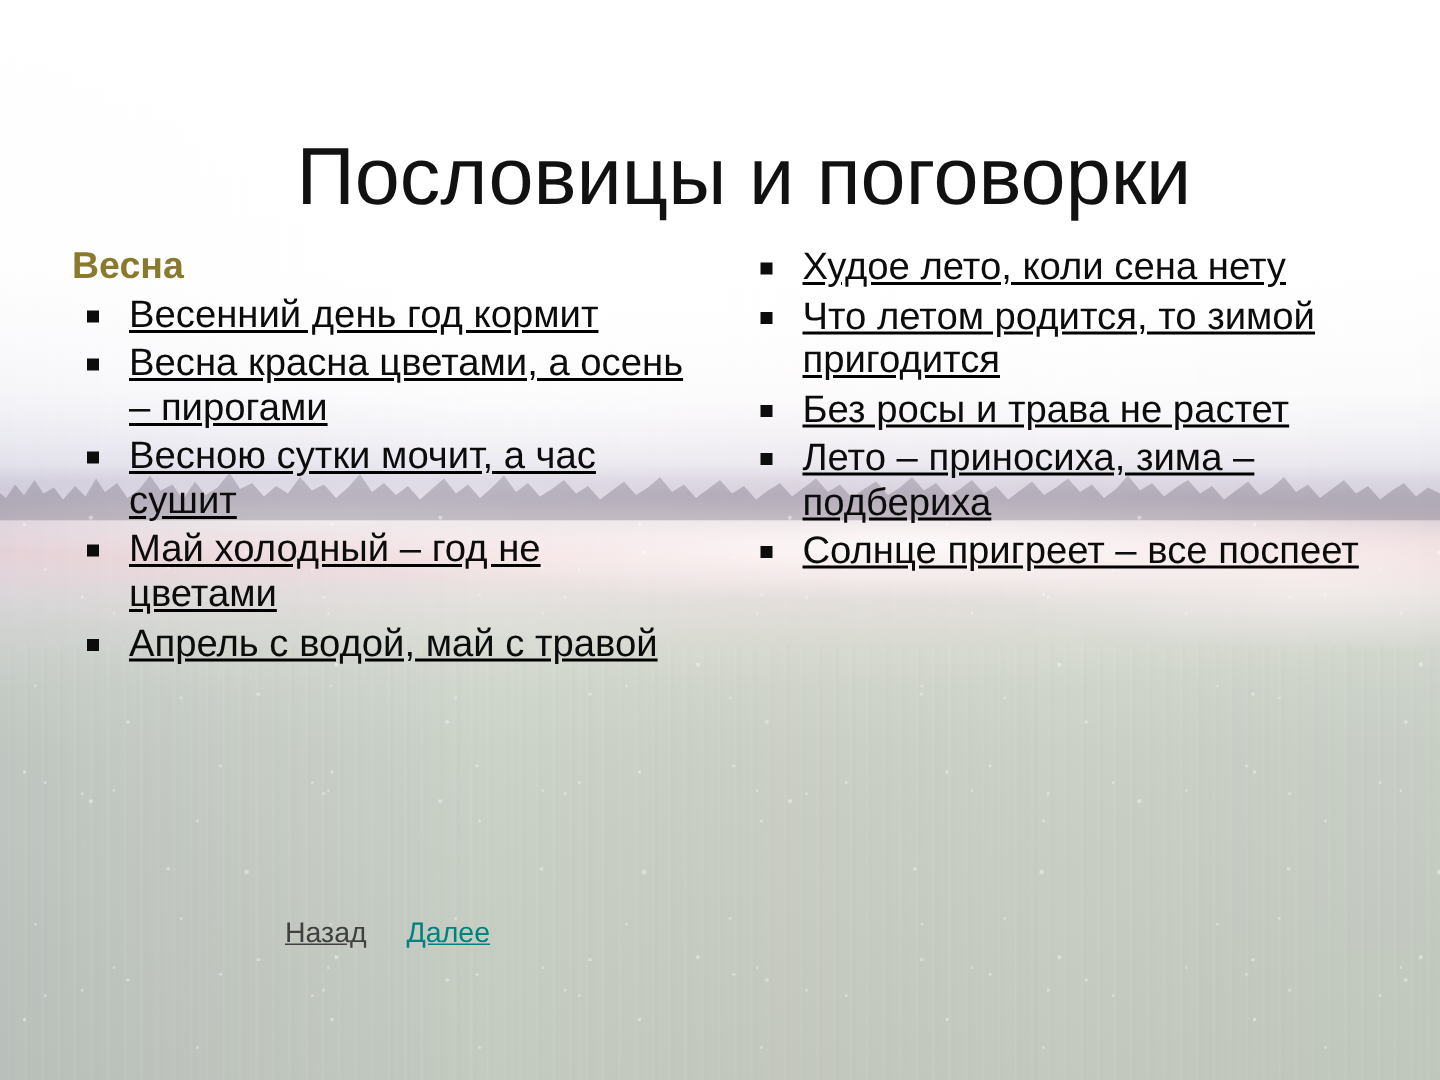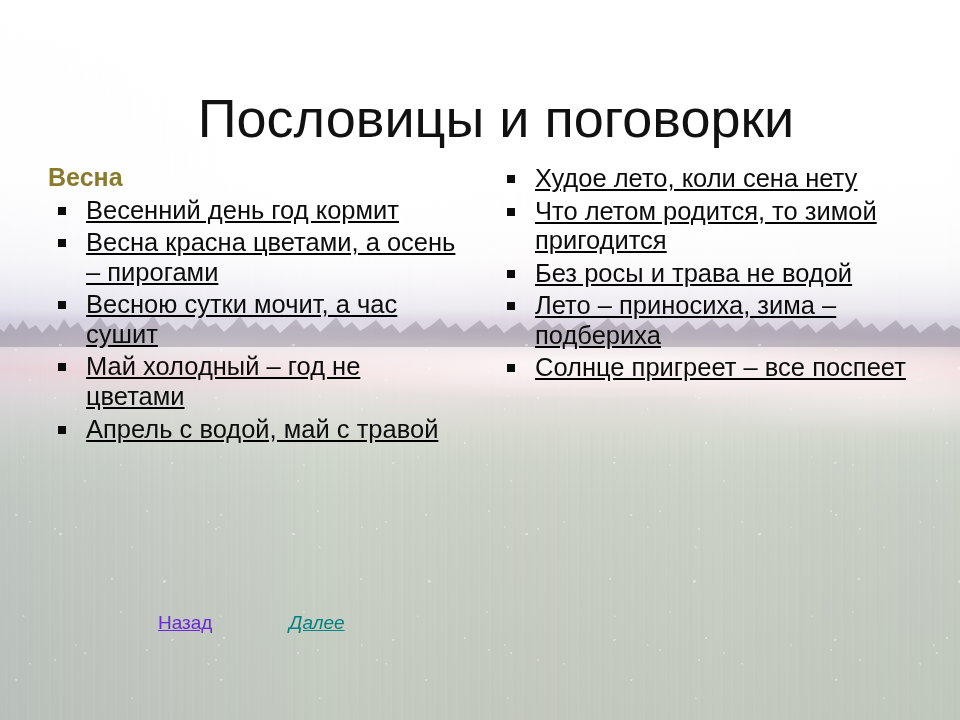--- a/index.html
+++ b/index.html
@@ -210,21 +210,21 @@
   }
   .nav-link {
     position: absolute;
     font-size: 19px;
     line-height: 1.2;
     text-decoration: underline;
     white-space: nowrap;
     cursor: pointer;
   }
   .nav-link.back { left: 158px; }
-  .nav-link.next { left: 289px; font-style: italic; }
+  .nav-link.next { left: 271px; }
 </style>
 </head>
 <body>
 
 <div id="slide">
 
   <div class="bg-layer bg-base"></div>
   <div class="bg-layer bg-hwash"></div>
   <div class="bg-layer bg-glow"></div>
 
@@ -284,32 +284,32 @@
         <li class="bullet-item">
           <span class="bullet-marker"></span>
           <span class="bullet-text">Худое лето, коли сена нету</span>
         </li>
         <li class="bullet-item">
           <span class="bullet-marker"></span>
           <span class="bullet-text">Что летом родится, то зимой пригодится</span>
         </li>
         <li class="bullet-item">
           <span class="bullet-marker"></span>
-          <span class="bullet-text">Без росы и трава не водой</span>
+          <span class="bullet-text">Без росы и трава не растет</span>
         </li>
         <li class="bullet-item">
           <span class="bullet-marker"></span>
           <span class="bullet-text">Лето – приносиха, зима – подбериха</span>
         </li>
         <li class="bullet-item">
           <span class="bullet-marker"></span>
           <span class="bullet-text">Солнце пригреет – все поспеет</span>
         </li>
       </ul>
     </div>
 
     <div class="nav-bar">
-      <a class="nav-link back" style="color:#6d28d9;">Назад </a>
+      <a class="nav-link back" style="color:#404040;margin-left:32px;">Назад </a>
       <a class="nav-link next" style="color:#00827f;">Далее</a>
     </div>
 
   </div>
 </div>
 
 </body></html>

